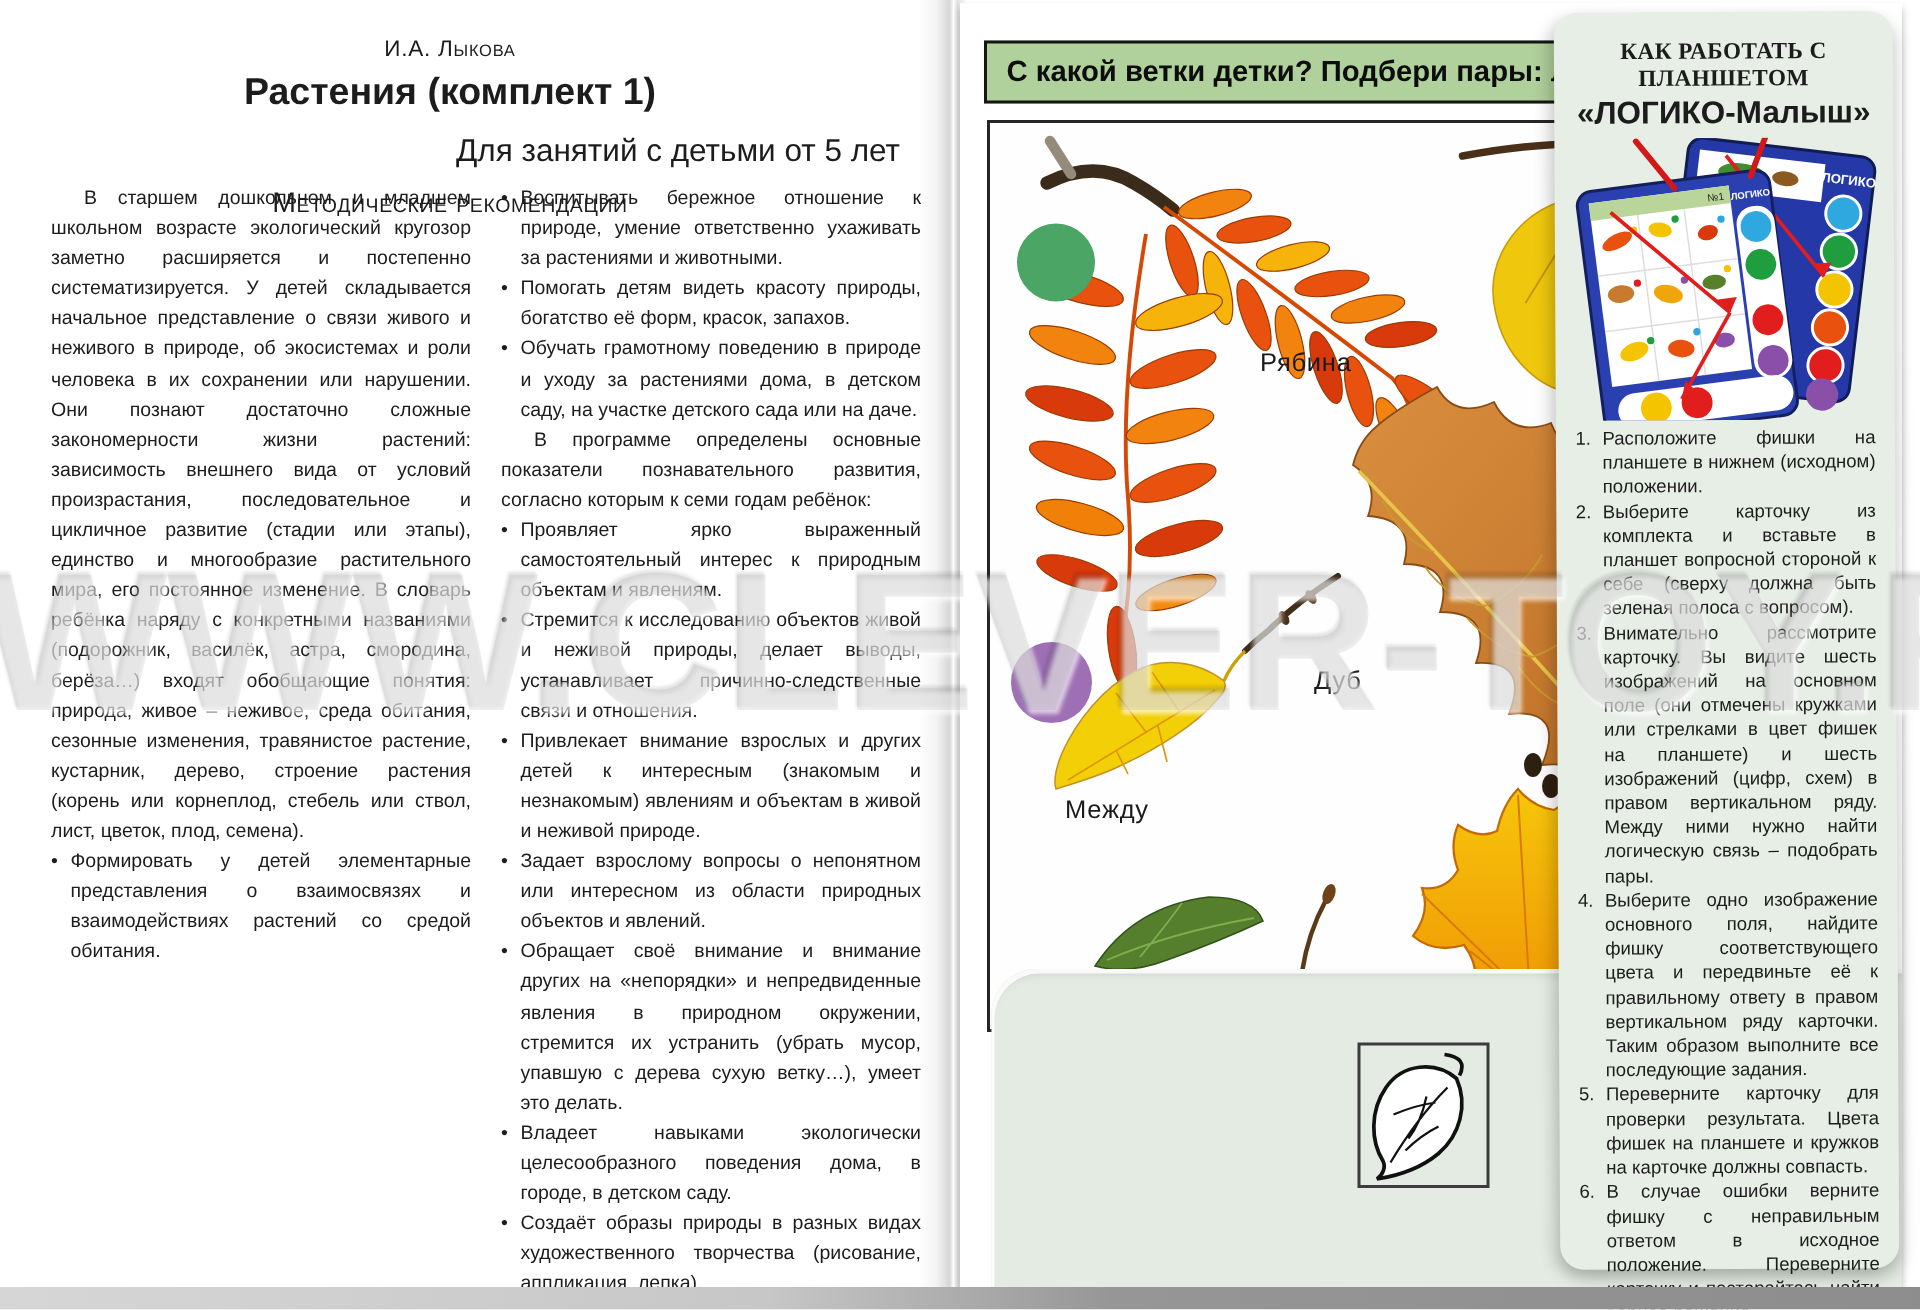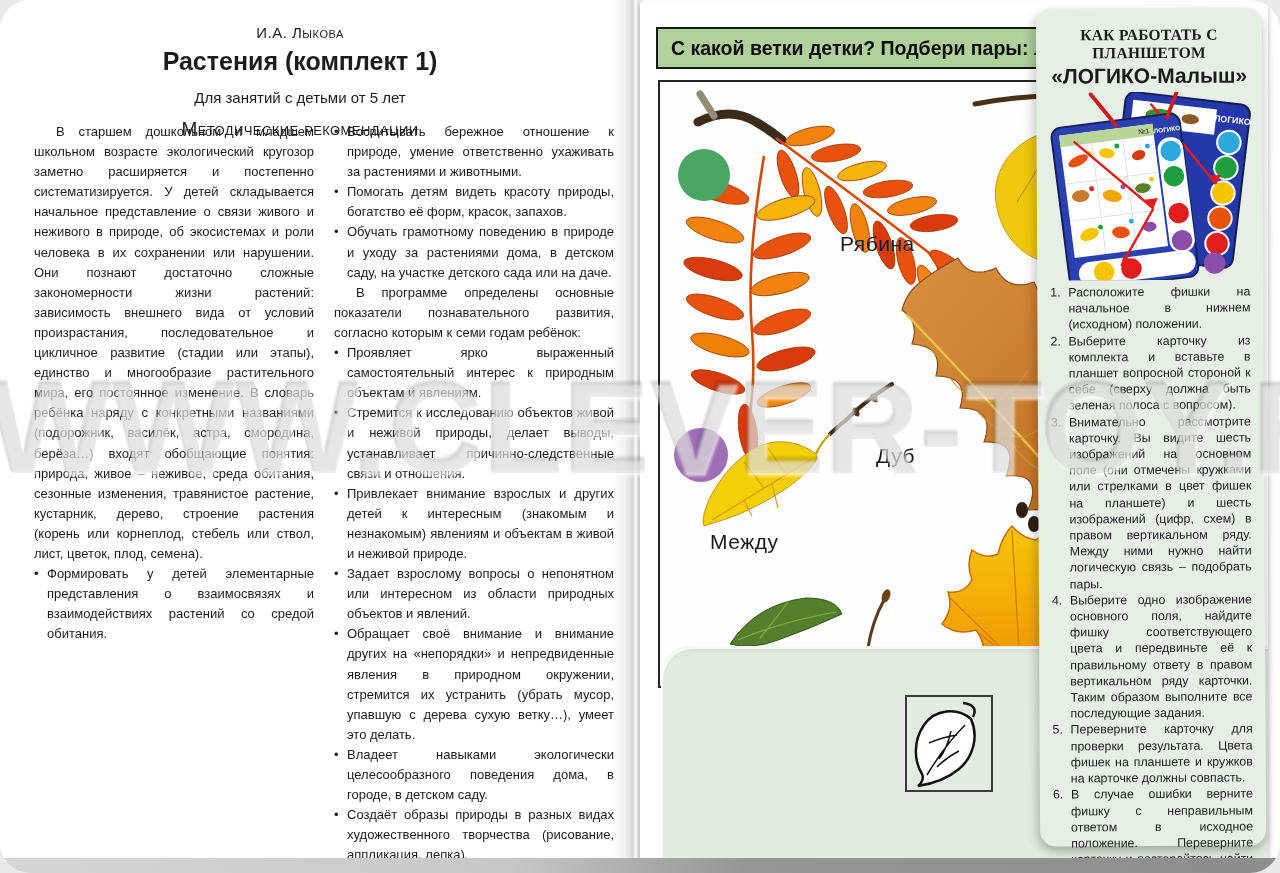--- a/index.html
+++ b/index.html
@@ -1,44 +1,44 @@
 <!DOCTYPE html>
 <html><head>
 <meta charset="utf-8">
 <style>
   html,body{margin:0;padding:0;background:#e9e9e9;}
   .scene{position:relative;width:1280px;height:873px;background:#fff;overflow:hidden;
-         font-family:"Liberation Sans",sans-serif;color:#1c1c1c;border-radius:30px;}
+         font-family:"Liberation Sans",sans-serif;color:#1c1c1c;}
   
   .left-page{position:absolute;left:0;top:0;width:636px;height:858px;background:#fff;}
   .lp-header{position:absolute;left:0;top:24px;width:600px;text-align:center;}
   .author{font-size:15px;font-variant:small-caps;letter-spacing:.5px;}
   .title{margin:6px 0 13px;font-size:25px;font-weight:bold;}
-  .subtitle{font-size:15px;margin-top:1px;}
+  .subtitle{font-size:21px;margin-top:1px;text-align:right;}
   .section{margin:12px 14px 0;font-size:19px;font-weight:normal;font-variant:small-caps;letter-spacing:.4px;text-align:center;}
   .columns{position:absolute;left:34px;top:122px;width:580px;display:flex;gap:20px;}
   .col{width:280px;font-size:13px;line-height:20.1px;text-align:justify;}
   .col p{margin:0;text-indent:22px;}
   .col ul{margin:0;padding:0;list-style:none;}
   .col li{position:relative;padding-left:13px;}
   .col li::before{content:"•";position:absolute;left:0;top:0;}
   
   .spine{position:absolute;left:612px;top:0;width:32px;height:858px;
          background:linear-gradient(90deg,rgba(0,0,0,0) 0%,rgba(0,0,0,.05) 40%,rgba(0,0,0,.16) 66%,rgba(255,255,255,.9) 74%,rgba(0,0,0,.12) 82%,rgba(0,0,0,.02) 100%);}
   
   .right-page{position:absolute;left:640px;top:2px;width:628px;height:856px;background:#fff;
               box-shadow:0 3px 5px rgba(0,0,0,.28);}
   .card-header{position:absolute;left:656px;top:27px;width:494px;height:42px;z-index:2;
                background:#b0d09c;border:2px solid #161616;box-sizing:border-box;
                font-size:19.5px;font-weight:bold;color:#0d0d0d;line-height:38px;padding-left:13px;
                white-space:nowrap;overflow:hidden;}
   .card{position:absolute;left:658px;top:80px;width:484px;height:608px;z-index:1;
         border:2px solid #262626;box-sizing:border-box;background:#fefefe;}
   .card svg{position:absolute;left:0;top:0;}
-  .leaf-label{position:absolute;font-size:21px;color:#1a1a1a;letter-spacing:.5px;}
+  .leaf-label{position:absolute;font-size:17px;color:#1a1a1a;letter-spacing:.5px;}
   .lbl-rowan{left:180px;top:150px;}
   .lbl-oak{left:216px;top:362px;}
   .lbl-birch{left:50px;top:448px;}
   
   .pocket{position:absolute;left:661px;top:646px;width:607px;height:212px;z-index:3;
           background:#e3ebe2;border-top-left-radius:30px;
           box-shadow:inset 2px 3px 0 rgba(255,255,255,.85), inset 0 8px 10px -8px rgba(0,0,0,.22);}
   .stamp{position:absolute;left:244px;top:49px;width:88px;height:97px;border:2px solid #3c3c3c;box-sizing:border-box;}
   
   .sidebar{position:absolute;left:1038px;top:8px;width:226px;height:838px;z-index:4;
@@ -302,21 +302,21 @@
         <g>
           <path d="M40,2 L66,34" stroke="#d11919" stroke-width="4" stroke-linecap="round"></path>
           <path d="M128,0 L118,26" stroke="#d11919" stroke-width="4" stroke-linecap="round"></path>
         </g>
       </svg>
     </div>
 
     <ol class="steps">
       <li>
           <span class="n">1.</span>
-          <span class="t">Расположите фишки на начальное в нижнем (исходном) положении.</span>
+          <span class="t">Расположите фишки на планшете в нижнем (исходном) положении.</span>
         </li>
       <li>
           <span class="n">2.</span>
           <span class="t">Выберите карточку из комплекта и вставьте в планшет вопросной стороной к себе (сверху должна быть зеленая полоса с вопросом).</span>
         </li>
       <li>
           <span class="n">3.</span>
           <span class="t">Внимательно рассмотрите карточку. Вы видите шесть изображений на основном поле (они отмечены кружками или стрелками в цвет фишек на планшете) и шесть изображений (цифр, схем) в правом вертикальном ряду. Между ними нужно найти логическую связь – подобрать пары.</span>
         </li>
       <li>

